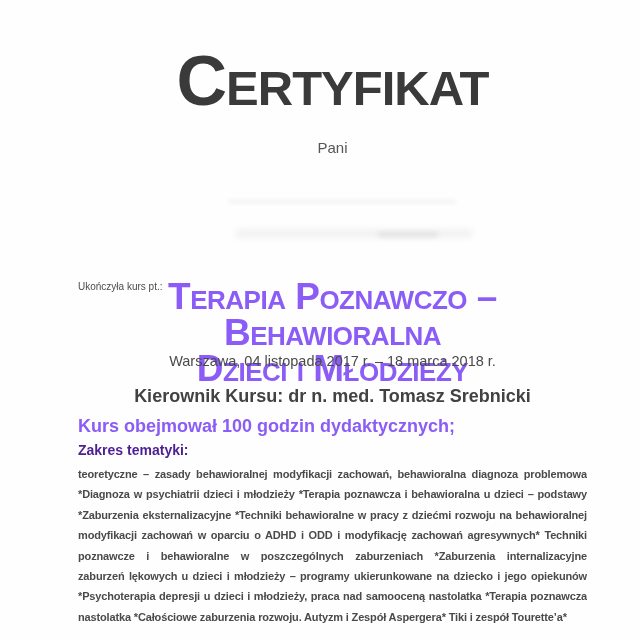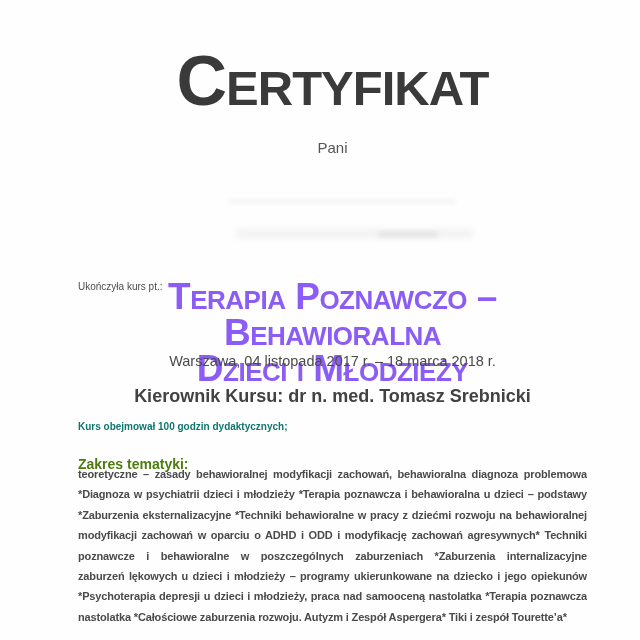--- a/index.html
+++ b/index.html
@@ -89,31 +89,31 @@
     text-align: center;
     font-weight: 700;
     font-size: 18px;
     line-height: 20px;
     color: #424242;
   }
   .hours {
     top: 417px;
     text-align: left;
     font-weight: 700;
-    font-size: 10px;
+    font-size: 18px;
     line-height: 19px;
-    color: #0f766e;
+    color: #8b5cf6;
   }
   .topics-heading {
-    top: 455px;
+    top: 441px;
     text-align: left;
     font-weight: 700;
     font-size: 14px;
     line-height: 19px;
-    color: #4d7c0f;
+    color: #4c1d95;
   }
   .topics {
     top: 464px;
     color: #4a4a4a;
   }
   .topic-line {
     font-weight: 700;
     font-size: 11px;
     letter-spacing: -0.15px;
     line-height: 20.4px;

